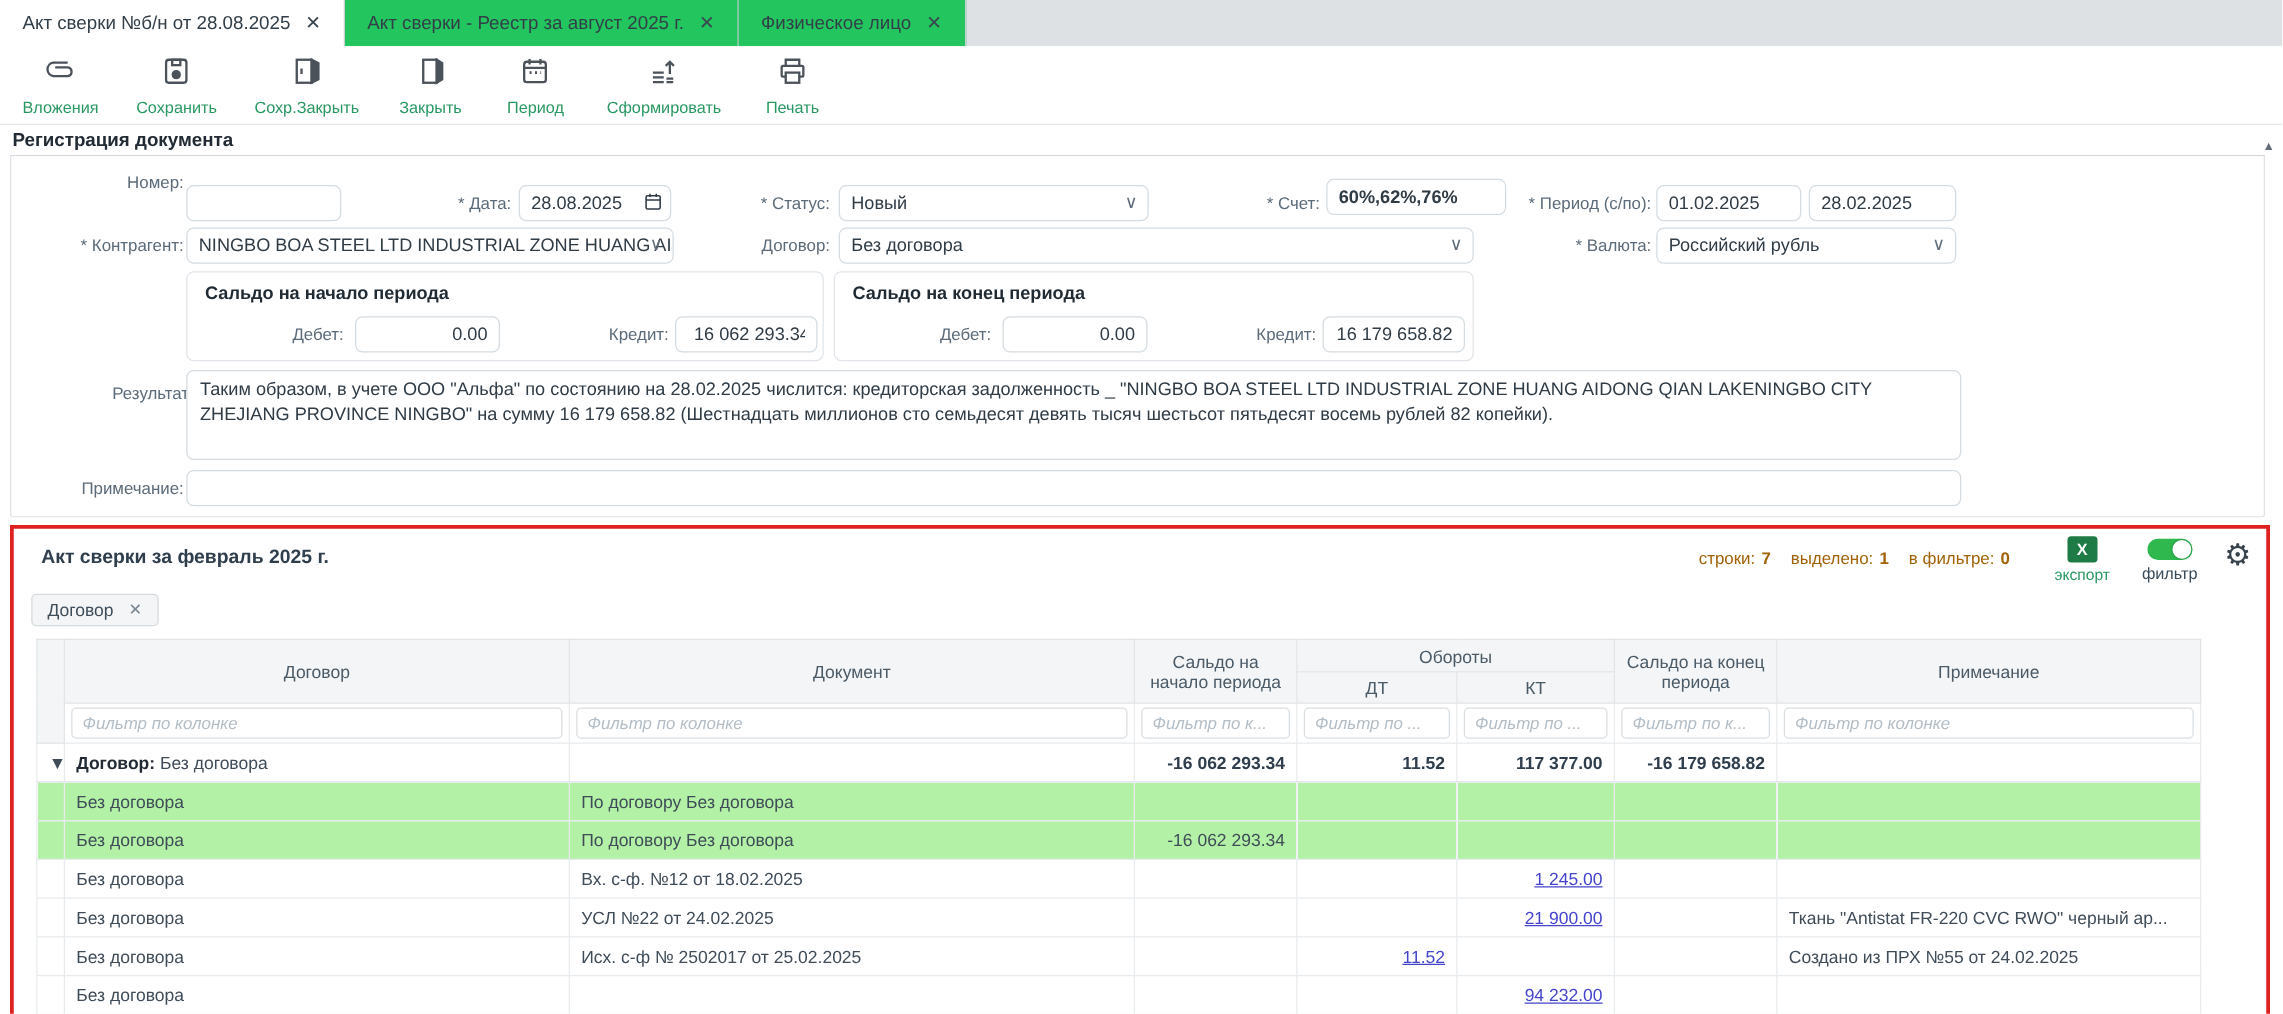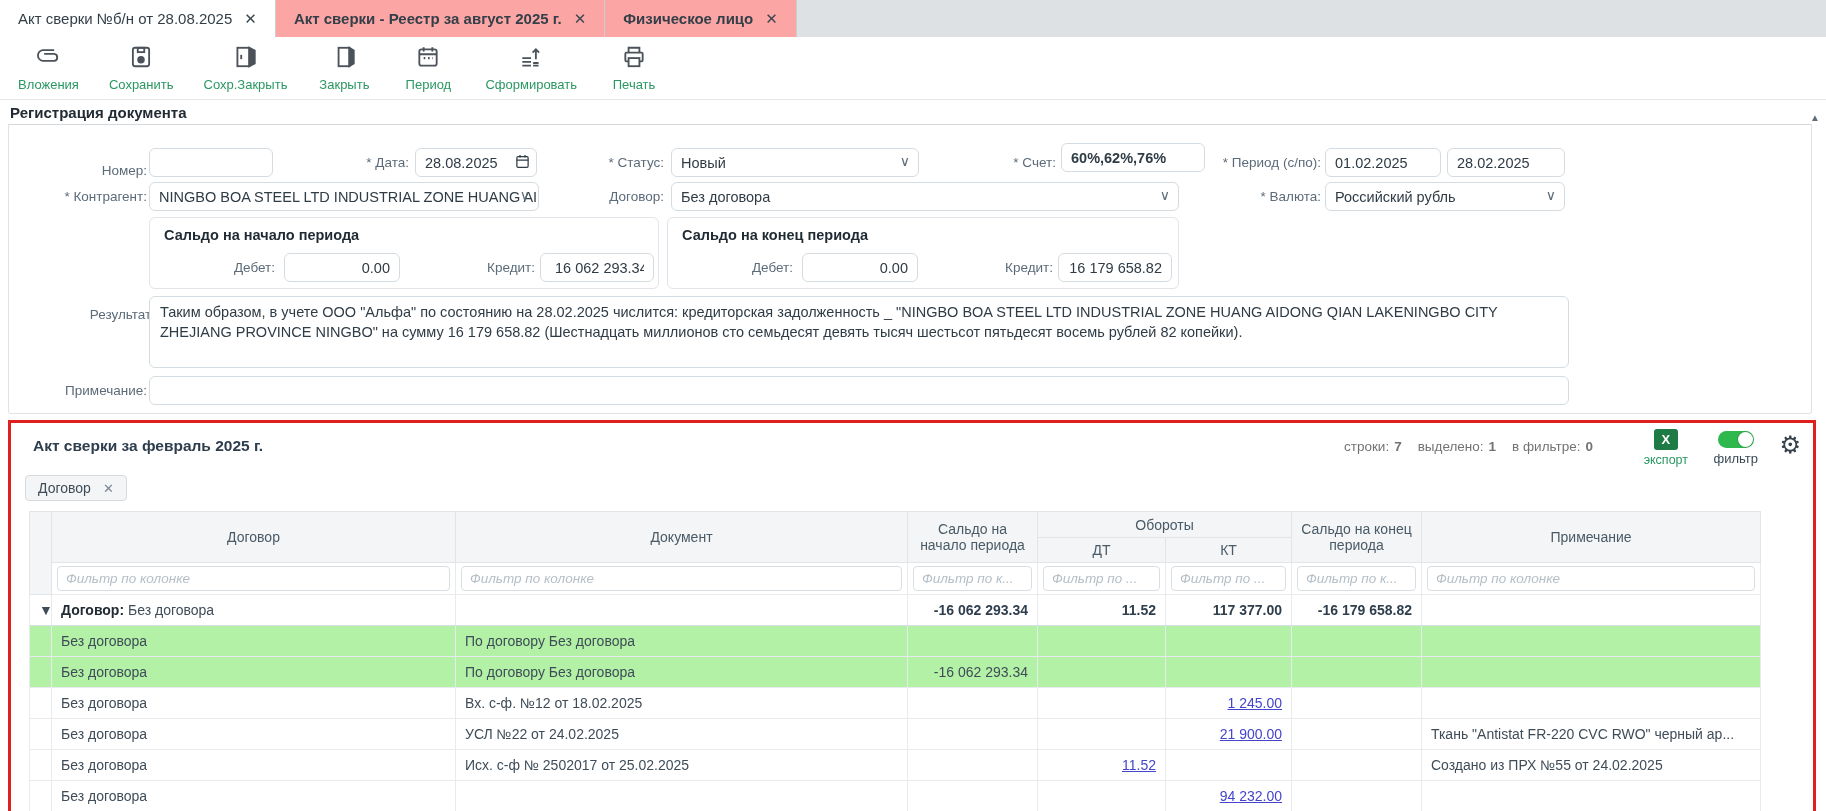--- a/index.html
+++ b/index.html
@@ -4,21 +4,21 @@
 <style>
   * { box-sizing: border-box; margin: 0; padding: 0; }
   html,body { width:1826px; height:811px; overflow:hidden; background:#fff;
     font-family:"Liberation Sans","DejaVu Sans",sans-serif; color:#37474f; }
   .stage { position:relative; width:1826px; height:811px; overflow:hidden; }
 
   
   .tabbar { position:absolute; left:0; top:0; width:100%; height:37px; background:#dde1e4;
     display:flex; align-items:flex-end; }
   .tab { height:37px; display:flex; align-items:center; gap:12px; padding:0 18px;
-    background:#fca5a5; border-right:1px solid #c8ced2; font-size:15px; color:#333f48; cursor:pointer;font-weight:bold; }
+    background:#22c55e; border-right:1px solid #c8ced2; font-size:15px; color:#333f48; cursor:pointer; }
   .tab.active { background:#ffffff; border-right:1px solid #c8ced2; font-weight:400; }
   .tab .x { font-size:15px; color:#3a4750; line-height:1; }
 
   
   .toolbar { position:absolute; left:0; top:37px; width:100%; height:63px; background:#fff;
     display:flex; justify-content:space-between; align-items:center; padding:0 18px;
     border-bottom:1px solid #e3e7ea; }
   .tgroup { display:flex; gap:30px; }
   .tbtn { display:flex; flex-direction:column; align-items:center; gap:3px; cursor:pointer; min-width:54px; }
   .tbtn svg { stroke:#4b525a; fill:none; stroke-width:1.7; }
@@ -41,21 +41,21 @@
   .txtarea { position:absolute; border:1px solid #d4dce1; border-radius:6px; background:#fff;
     font-size:14.5px; color:#2f3b45; padding:6px 10px; line-height:1.35; }
   .cal-ic { position:absolute; right:7px; top:6px; }
   .scroll-up { position:absolute; right:6px; top:112px; font-size:10px; color:#626d77; }
 
   
   .grid-panel { position:absolute; left:8px; top:420px; width:1808px; height:500px;
     border:3px solid #e01f1f; background:#fff; }
   .grid-head { position:relative; height:46px; }
   .grid-title { position:absolute; left:22px; top:14px; font-size:15.5px; font-weight:bold; color:#2f3e4d; }
-  .grid-stats { position:absolute; right:220px; top:16px; font-size:13.5px; color:#737373; display:flex; gap:16px; }
+  .grid-stats { position:absolute; right:205px; top:16px; font-size:13.5px; color:#a16207; display:flex; gap:16px; }
   .grid-stats b { margin-left:5px; }
   .export-wrap { position:absolute; right:125px; top:6px; text-align:center; cursor:pointer; }
   .export-x { width:24px; height:21px; margin:0 auto; background:#1e7b45; border-radius:3px; color:#fff;
     font-weight:bold; font-size:13px; display:flex; align-items:center; justify-content:center; }
   .export-lbl { font-size:12.5px; color:#2a9862; margin-top:3px; }
   .filter-wrap { position:absolute; right:55px; top:8px; text-align:center; cursor:pointer; }
   .toggle { width:36px; height:17px; border-radius:9px; background:#2eb84e; position:relative; margin:0 auto; }
   .toggle .knob { position:absolute; right:1px; top:1px; width:15px; height:15px; border-radius:50%;
     background:#fff; box-shadow:0 0 2px rgba(0,0,0,.35); }
   .filter-lbl { font-size:13px; color:#3a4a57; margin-top:3px; }
@@ -162,21 +162,21 @@
         <span class="lbl">Печать</span>
       </div>
     </div>
   </div>
 
   <div class="form-title">Регистрация документа</div>
   <span class="scroll-up">▲</span>
 
   <div class="form-panel">
 
-    <div class="fld-label" style="left:10px; top:38px; width:128px;">Номер:</div>
+    <div class="fld-label" style="left:10px; top:13px; width:128px;">Номер:</div>
     <input class="inp" style="left: 140px; top: 23px; width: 124px;" value="">
     <div class="fld-label" style="left:295px; top:30px; width:105px;">* Дата:</div>
     <div style="position:relative;">
       <input class="inp" style="left: 406px; top: 23px; width: 122px;" value="28.08.2025">
       <span class="cal-ic" style="position:absolute; left:506px; top:28px;"><svg width="15" height="16" viewBox="0 0 24 24" fill="none" stroke="#2f3b45" stroke-width="2">
             <rect x="3" y="5" width="18" height="17" rx="2"></rect>
             <path d="M3 10.5 H21 M8 2.5 v4 M16 2.5 v4"></path>
           </svg></span>
     </div>
     <div class="fld-label" style="left:555px; top:30px; width:100px;">* Статус:</div>

